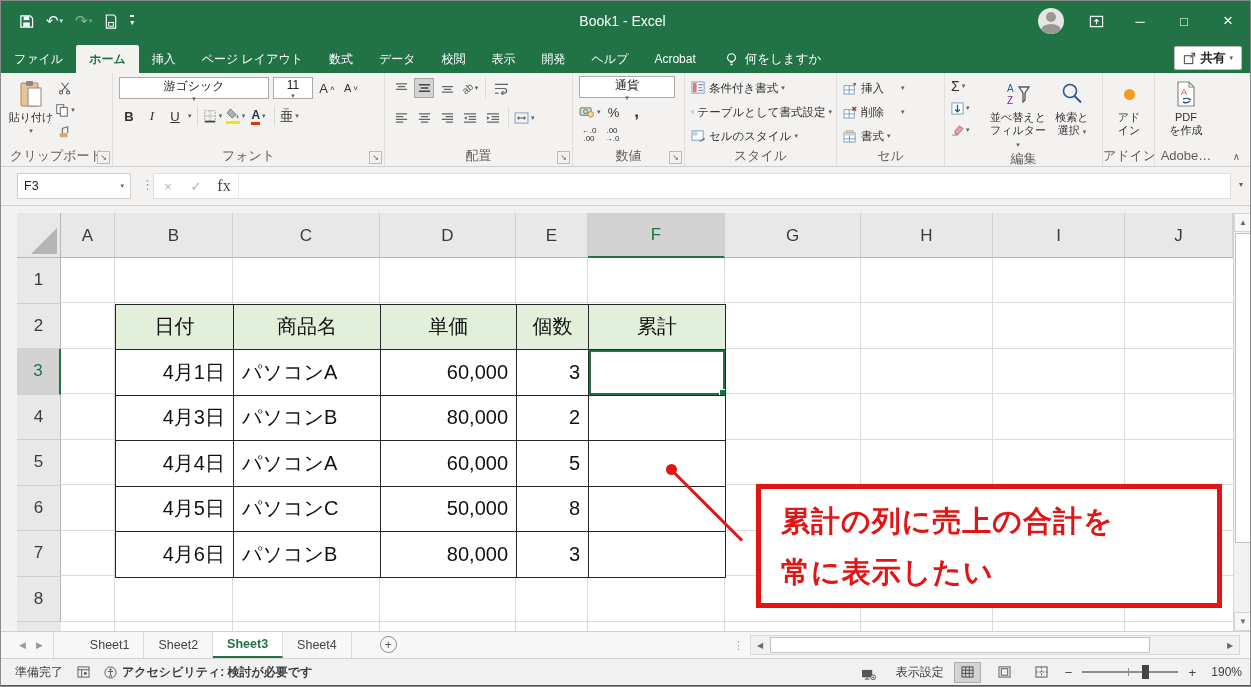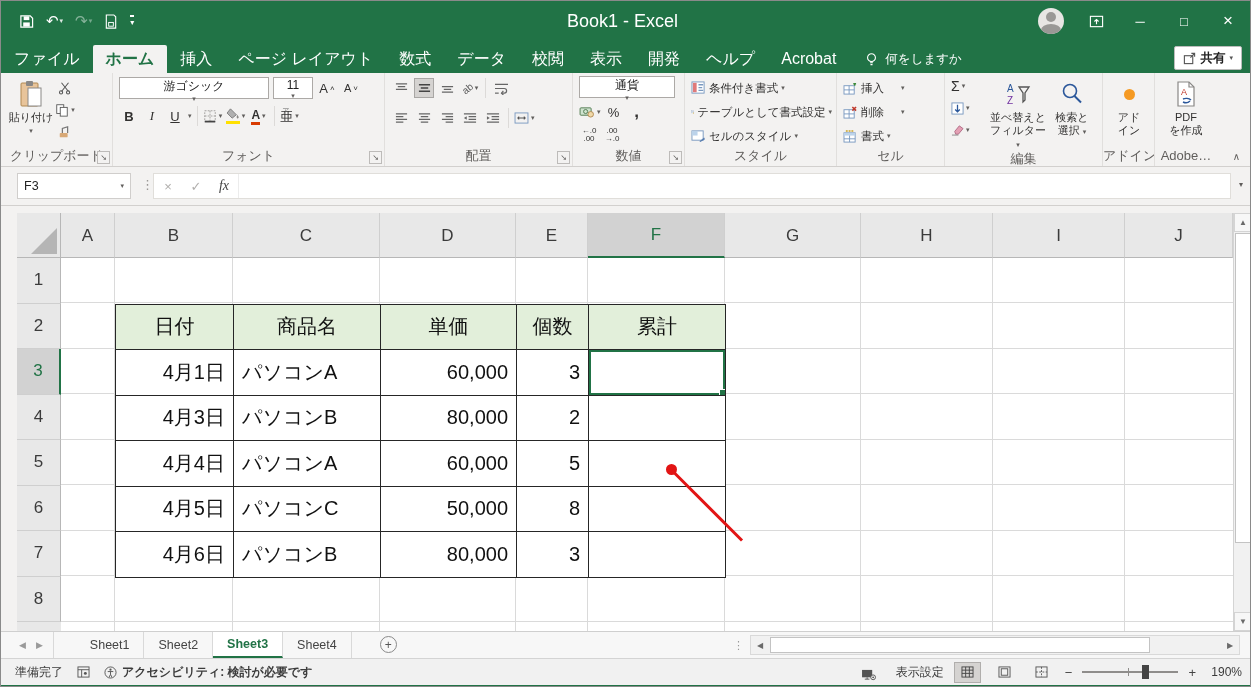--- a/index.html
+++ b/index.html
@@ -7,30 +7,30 @@
   body { font-family:"Liberation Sans","DejaVu Sans",sans-serif; }
   .window { position:relative; width:1251px; height:687px; background:#f3f2f1; overflow:hidden; border:1px solid #8a8a8a; }
 
   
   .titlebar { position:absolute; left:0; top:0; width:100%; height:40px; background:#217346; display:flex; align-items:center; color:#fff; }
   .qat { display:flex; align-items:center; gap:4px; padding-left:14px; }
   .qbtn { display:inline-flex; align-items:center; gap:1px; height:24px; padding:0 4px; font-size:15px; color:#fff; cursor:default; }
   .qbtn.dim { opacity:.45; }
   .qdd { font-size:7px; opacity:.85; }
   .qmore { font-size:8px; border-top:2px solid #fff; padding-top:1px; }
-  .wtitle { position:absolute; left:0; right:6px; top:0; height:40px; line-height:40px; text-align:center; font-size:18px; color:#fff; pointer-events:none; }
+  .wtitle { position:absolute; left:0; right:6px; top:0; height:40px; line-height:40px; text-align:center; font-size:14px; color:#fff; pointer-events:none; }
   .wctrls { position:absolute; right:0; top:0; height:40px; display:flex; align-items:center; }
   .wc { width:44px; height:40px; display:flex; align-items:center; justify-content:center; font-size:13px; color:#fff; }
   .avatar { width:26px; height:26px; border-radius:50%; background:#e8e6e4; margin-right:10px; position:relative; overflow:hidden; }
   .avatar:before { content:""; position:absolute; left:8px; top:4px; width:10px; height:10px; border-radius:50%; background:#9a9896; }
   .avatar:after { content:""; position:absolute; left:3px; top:16px; width:20px; height:12px; border-radius:50% 50% 0 0; background:#9a9896; }
 
   
   .tabrow { position:absolute; left:0; top:40px; width:100%; height:32px; background:#217346; display:flex; align-items:flex-end; }
-  .rtab { height:28px; line-height:28px; padding:0 13px; color:#fff; font-size:16px; white-space:nowrap; }
+  .rtab { height:28px; line-height:28px; padding:0 13px; color:#fff; font-size:12px; white-space:nowrap; }
   .rtab.active { background:#f3f2f1; color:#217346; font-weight:bold; border-radius:2px 2px 0 0; }
   .tellme { display:flex; align-items:center; gap:7px; color:#fff; font-size:12.5px; height:28px; margin-left:16px; white-space:nowrap; }
   .share { position:absolute; right:8px; bottom:3px; display:flex; align-items:center; gap:4px; background:#fff; border:1px solid #bcbcbc; height:24px; padding:0 8px; font-size:12px; color:#222; border-radius:2px; }
   .share b { font-size:12.5px; }
   .share .dd { font-size:7px; color:#555; }
 
   
   .ribbon { position:absolute; left:0; top:72px; width:100%; height:94px; background:#f3f2f1; border-bottom:1px solid #d2d0ce; display:flex; }
   .rgroup { position:relative; height:100%; border-right:1px solid #e1dfdd; display:flex; flex-direction:column; }
   .rgc { flex:1; padding:3px 4px 0 6px; position:relative; }
@@ -49,21 +49,21 @@
   .colbar-r { border-bottom:3px solid #d83b01; padding-bottom:0; }
   .bigicon { height:30px; display:flex; align-items:center; justify-content:center; margin-bottom:2px; }
   .collapse { position:absolute; right:10px; bottom:4px; color:#605e5c; font-size:10px; }
 
   
   .fbar { position:absolute; left:0; top:166px; width:100%; height:39px; background:#f3f2f1; border-bottom:1px solid #d2d0ce; }
   .namebox { position:absolute; left:16px; top:6px; width:114px; height:26px; background:#fff; border:1px solid #d0cecc; display:flex; align-items:center; justify-content:space-between; padding:0 6px; font-size:12.5px; color:#222; }
   .fbdots { position:absolute; left:140px; top:10px; color:#9a9896; font-size:13px; }
   .fbwhite { position:absolute; left:152px; top:6px; width:1078px; height:26px; background:#fff; border:1px solid #e0deda; display:flex; align-items:center; }
   .fbtn { width:28px; text-align:center; font-size:13px; color:#b0aeac; }
-  .fbtn.fx { color:#444; font-family:"Liberation Serif","DejaVu Serif",serif; font-style:italic; font-size:14px; }
+  .fbtn.fx { color:#444; font-family:"Liberation Serif","DejaVu Serif",serif; font-size:16px; }
   .fbfield { flex:1; height:100%; border-left:1px solid #ececec; font-size:13px; padding-left:6px; color:#222; display:flex; align-items:center; }
   .fbexp { position:absolute; right:7px; top:13px; font-size:8px; color:#605e5c; }
 
   
   .sheet { position:absolute; left:0; top:205px; width:100%; height:425px; background:#f3f2f1; }
   .colheads { position:absolute; left:16px; top:7px; height:45px; display:flex; }
   .ch { height:45px; line-height:45px; text-align:center; background:#e8e8e8; border-right:1px solid #cfcfcf; border-bottom:1px solid #b7b7b7; font-size:17px; color:#3b3b3b; }
   .ch.selch { background:#d2d2d2; color:#217346; border-bottom:2px solid #217346; line-height:43px; }
   .corner { position:relative; background:#e8e8e8; border-right:1px solid #b7b7b7; border-bottom:1px solid #b7b7b7; }
   .corner:after { content:""; position:absolute; right:3px; bottom:3px; width:0; height:0; border-left:26px solid transparent; border-bottom:26px solid #b5b5b5; }
@@ -649,20 +649,24 @@
         <td class="ctxt">パソコンB</td>
         <td class="cnum">80,000</td>
         <td class="cnum">3</td>
         <td></td>
       </tr>
     </tbody>
       </table>
 
     <div class="ann-dot"></div>
     <div class="ann-line"></div>
+    <div class="ann-box">
+      <div>累計の列に売上の合計を</div>
+      <div>常に表示したい</div>
+    </div>
 
     <div class="vscroll">
       <span class="vsbtn" style="top:0;">▲</span>
       <span class="vthumb"></span>
       <span class="vsbtn" style="bottom:0;">▼</span>
     </div>
   </div>
 
   <div class="sheetbar">
     <div class="snav">

